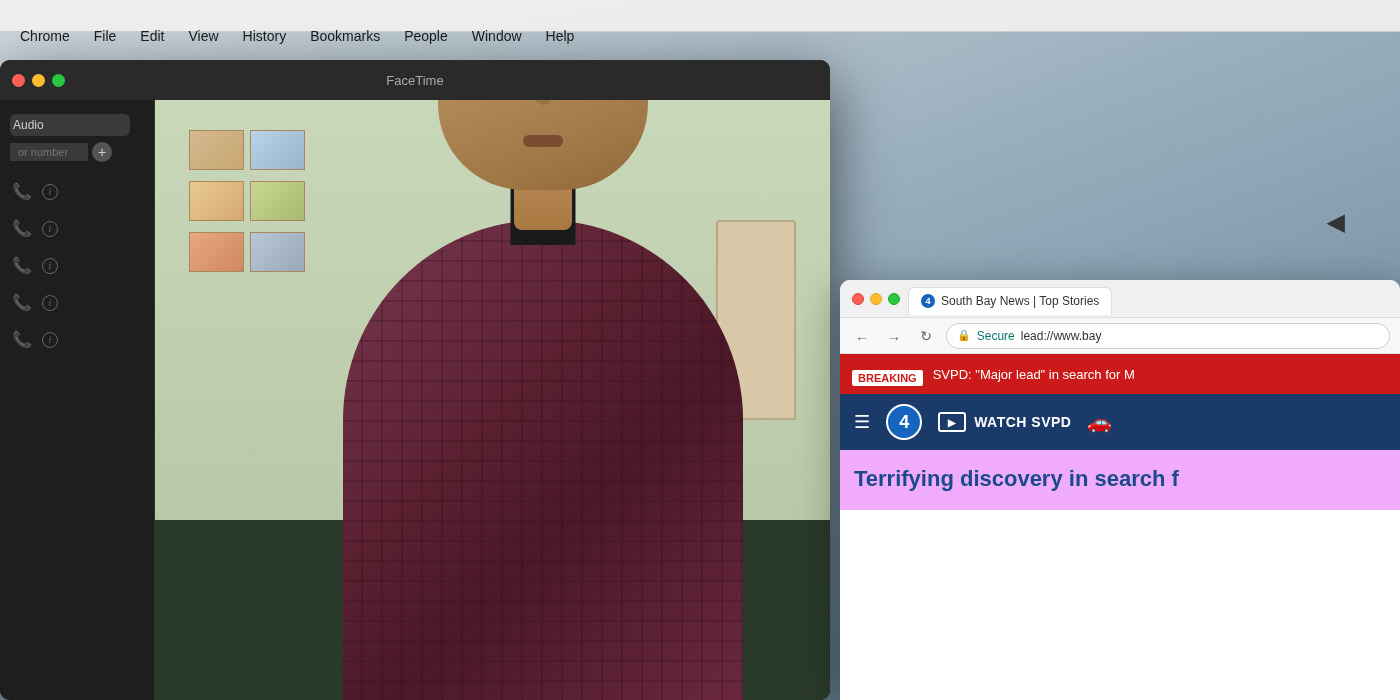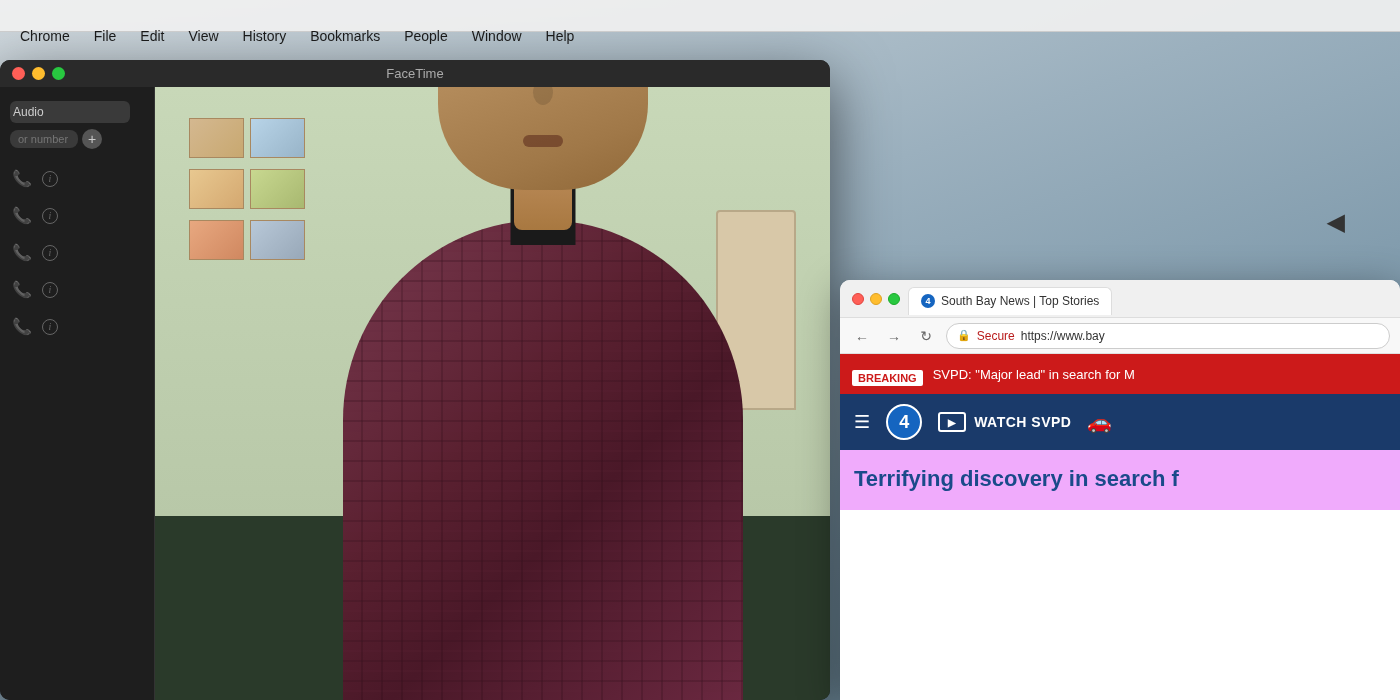--- a/index.html
+++ b/index.html
@@ -60,21 +60,21 @@
       border-radius: 10px;
       box-shadow: 0 20px 60px rgba(0,0,0,0.6);
       z-index: 10;
       overflow: hidden;
       display: flex;
       flex-direction: column;
     }
 
     .facetime-titlebar {
       background: #2a2a2a;
-      height: 27px;
+      height: 40px;
       display: flex;
       align-items: center;
       padding: 0 12px;
       position: relative;
     }
 
     .traffic-lights {
       display: flex;
       gap: 7px;
       align-items: center;
@@ -135,25 +135,25 @@
 
     .search-row {
       display: flex;
       align-items: center;
       gap: 4px;
     }
 
     .search-input-ft {
       background: #3a3a3a;
       border: none;
-      border-radius: 8px;
+      border-radius: 0;
       color: #888;
       font-size: 11px;
       padding: 3px 8px;
-      width: 68px;
+      width: 78px;
       outline: none;
     }
 
     .add-btn {
       width: 20px;
       height: 20px;
       border-radius: 50%;
       background: #555;
       border: none;
       color: #ccc;
@@ -366,21 +366,21 @@
       color: #333;
       overflow: hidden;
     }
 
     .lock-icon {
       color: #1a7a1a;
       font-size: 11px;
     }
 
     .secure-text {
-      color: #b91c1c;
+      color: #0f766e;
       font-size: 12px;
       font-weight: 500;
     }
 
     .url-text {
       color: #333;
       font-size: 12px;
     }
 
     
@@ -612,21 +612,21 @@
     </div>
   </div>
 
   <div class="browser-nav">
     <button class="nav-btn">←</button>
     <button class="nav-btn">→</button>
     <button class="nav-btn">↻</button>
     <div class="address-bar">
       <span class="lock-icon">🔒</span>
       <span class="secure-text">Secure</span>
-      <span class="url-text">https://www.bay</span>
+      <span class="url-text">lead://www.bay</span>
     </div>
   </div>
 
   <div class="breaking-bar">
     <span class="breaking-label">BREAKING</span>
     <span class="breaking-text">SVPD: "Major lead" in search for M</span>
   </div>
 
   <div class="site-navbar">
     <span class="hamburger-icon">☰</span>

